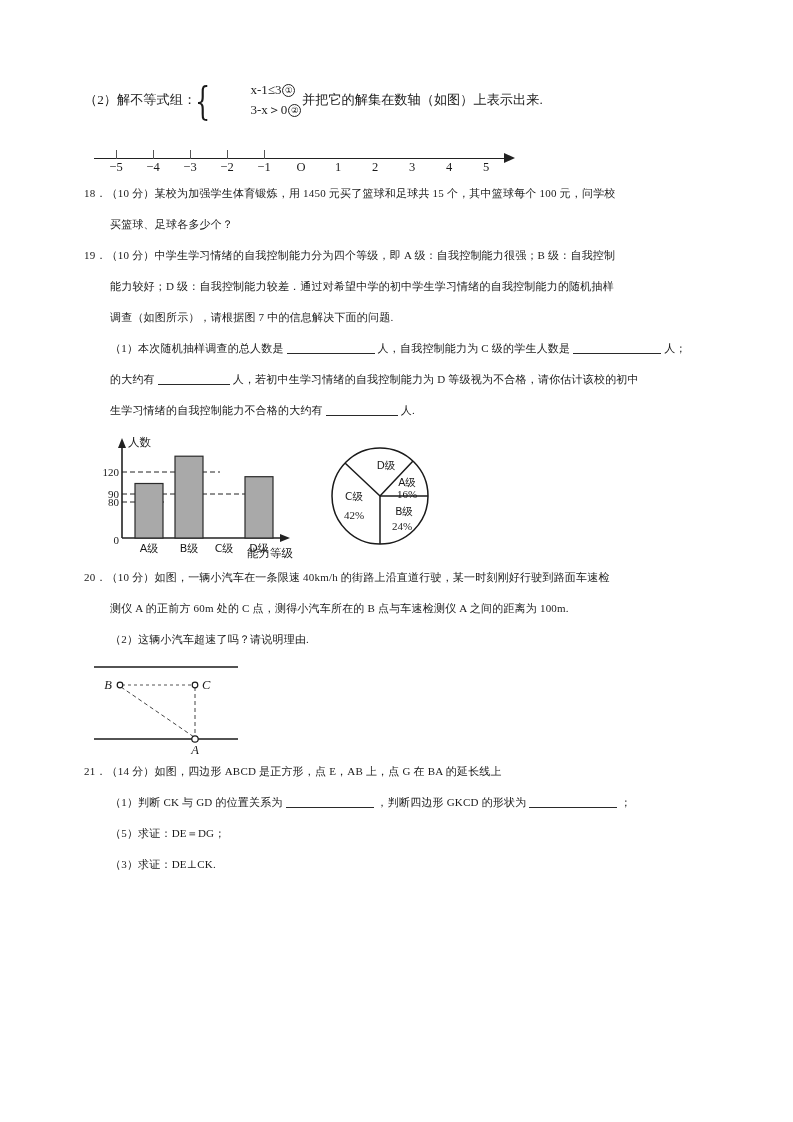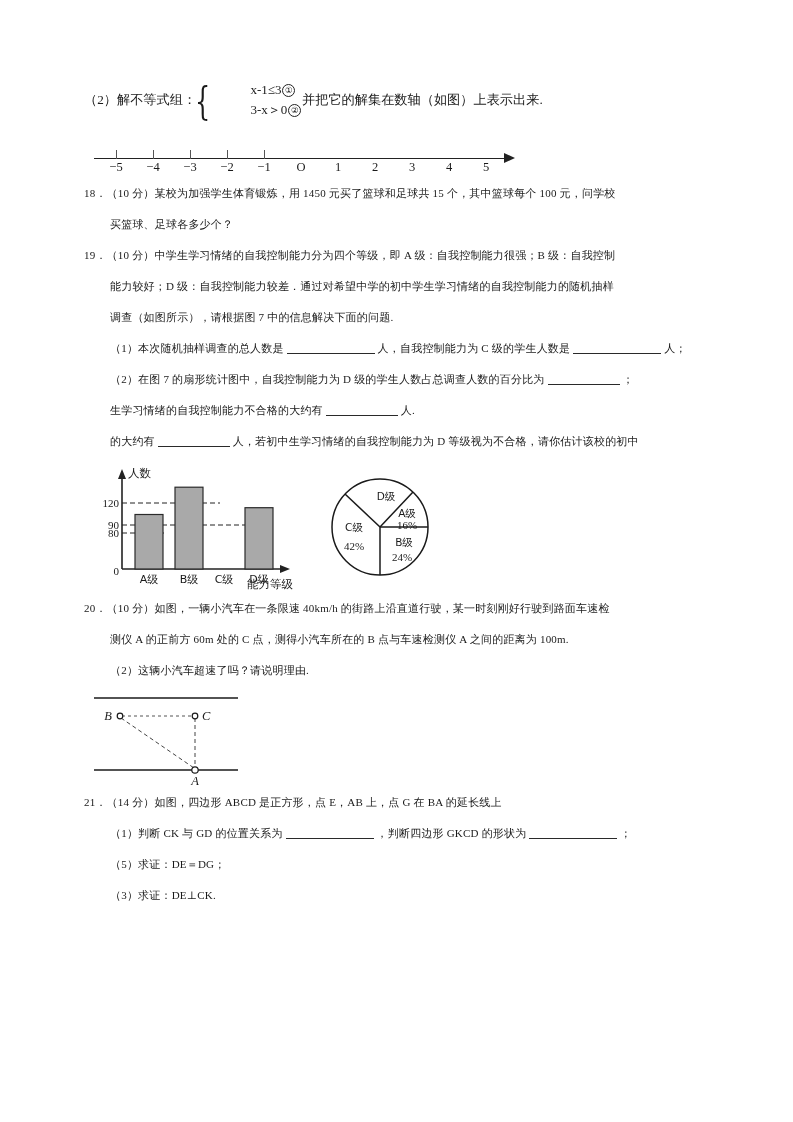--- a/index.html
+++ b/index.html
@@ -205,35 +205,30 @@
   <div class="qline indent">调查（如图所示），请根据图 7 中的信息解决下面的问题.</div>
 
   <div class="qline indent">
     <span>（1）本次随机抽样调查的总人数是</span>
     <span class="blank b-lg"></span>
     <span>人，自我控制能力为 C 级的学生人数是</span>
     <span class="blank b-lg"></span>
     <span>人；</span>
   </div>
 
+
   <div class="qline indent">
-    <span>（2）在图 7 的扇形统计图中，自我控制能力为 D 级的学生人数占总调查人数的百分比为</span>
+    <span>的大约有</span>
     <span class="blank b-md"></span>
-    <span>；</span>
-  </div>
-
+    <span>人，若初中生学习情绪的自我控制能力为 D 等级视为不合格，请你估计该校的初中</span>
+  </div>
   <div class="qline indent">
     <span>生学习情绪的自我控制能力不合格的大约有</span>
     <span class="blank b-md"></span>
     <span>人.</span>
-  </div>
-  <div class="qline indent">
-    <span>的大约有</span>
-    <span class="blank b-md"></span>
-    <span>人，若初中生学习情绪的自我控制能力为 D 等级视为不合格，请你估计该校的初中</span>
   </div>
 
   <div class="figrow">
 
     <div class="barchart">
       <svg class="svgfig" width="230" height="128" viewBox="0 0 230 128">
 
         <line x1="30" y1="14" x2="30" y2="106" stroke="#222" stroke-width="1.6"></line>
         <polygon points="30,6 26,16 34,16" fill="#222"></polygon>
 

